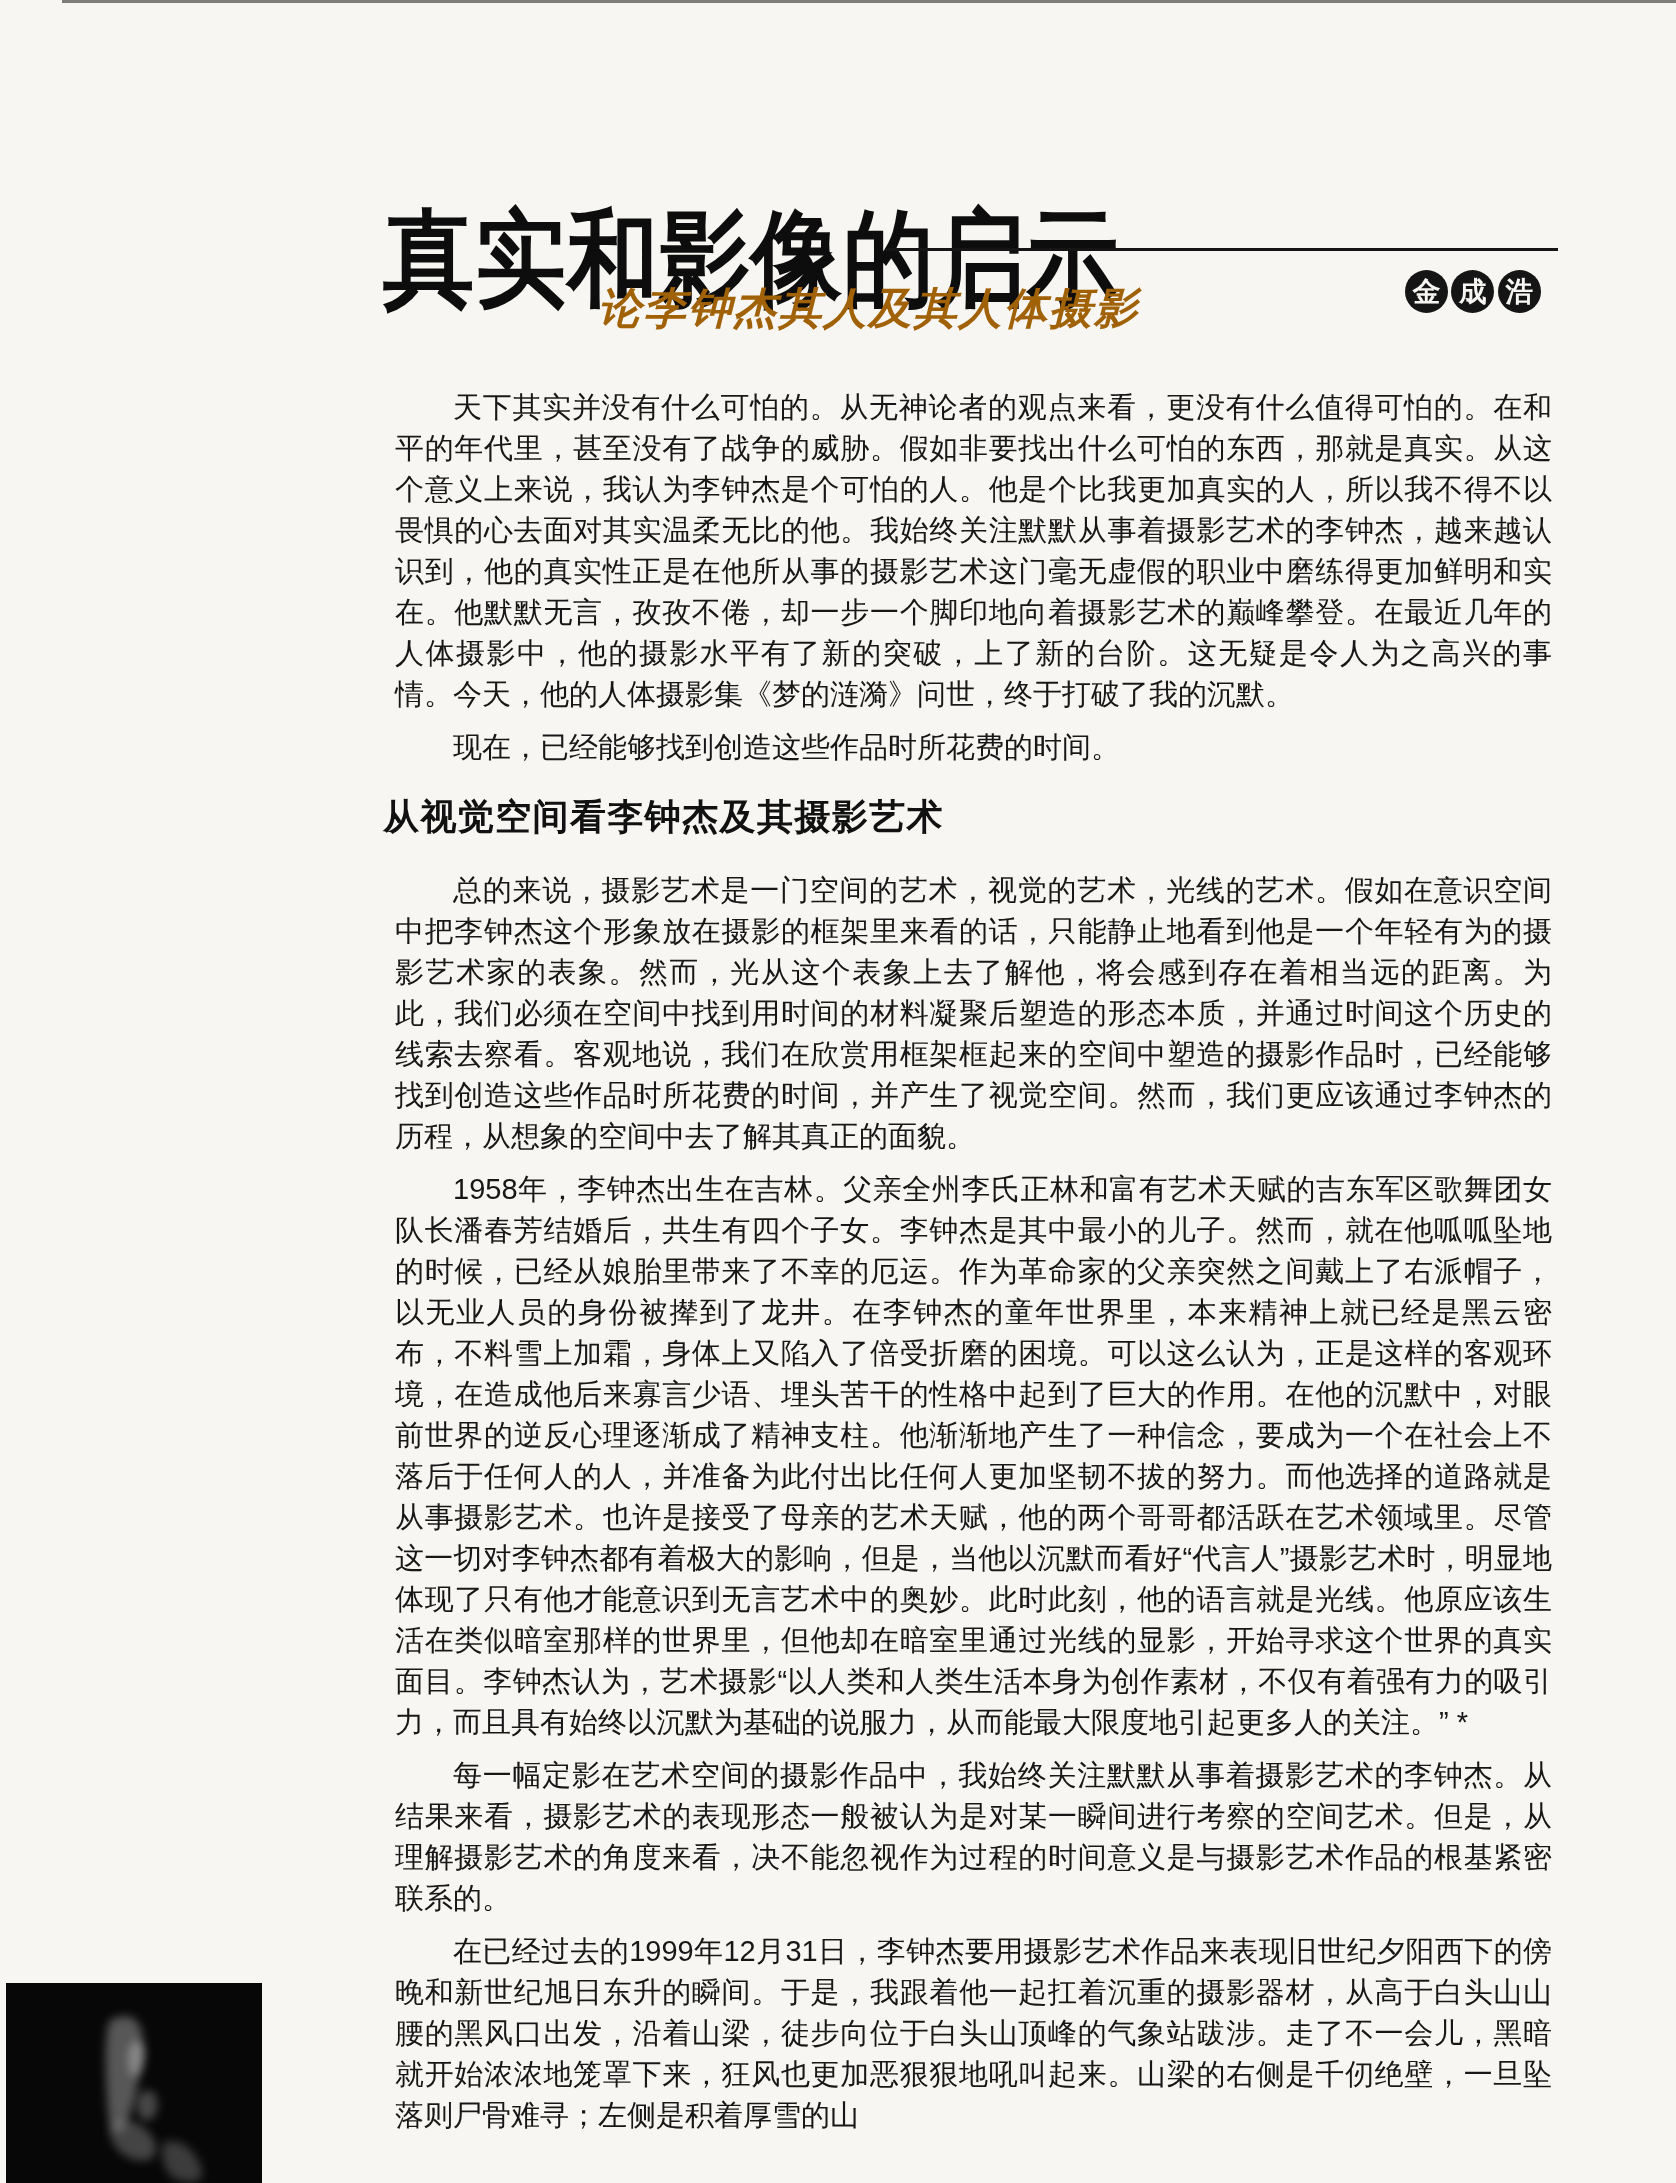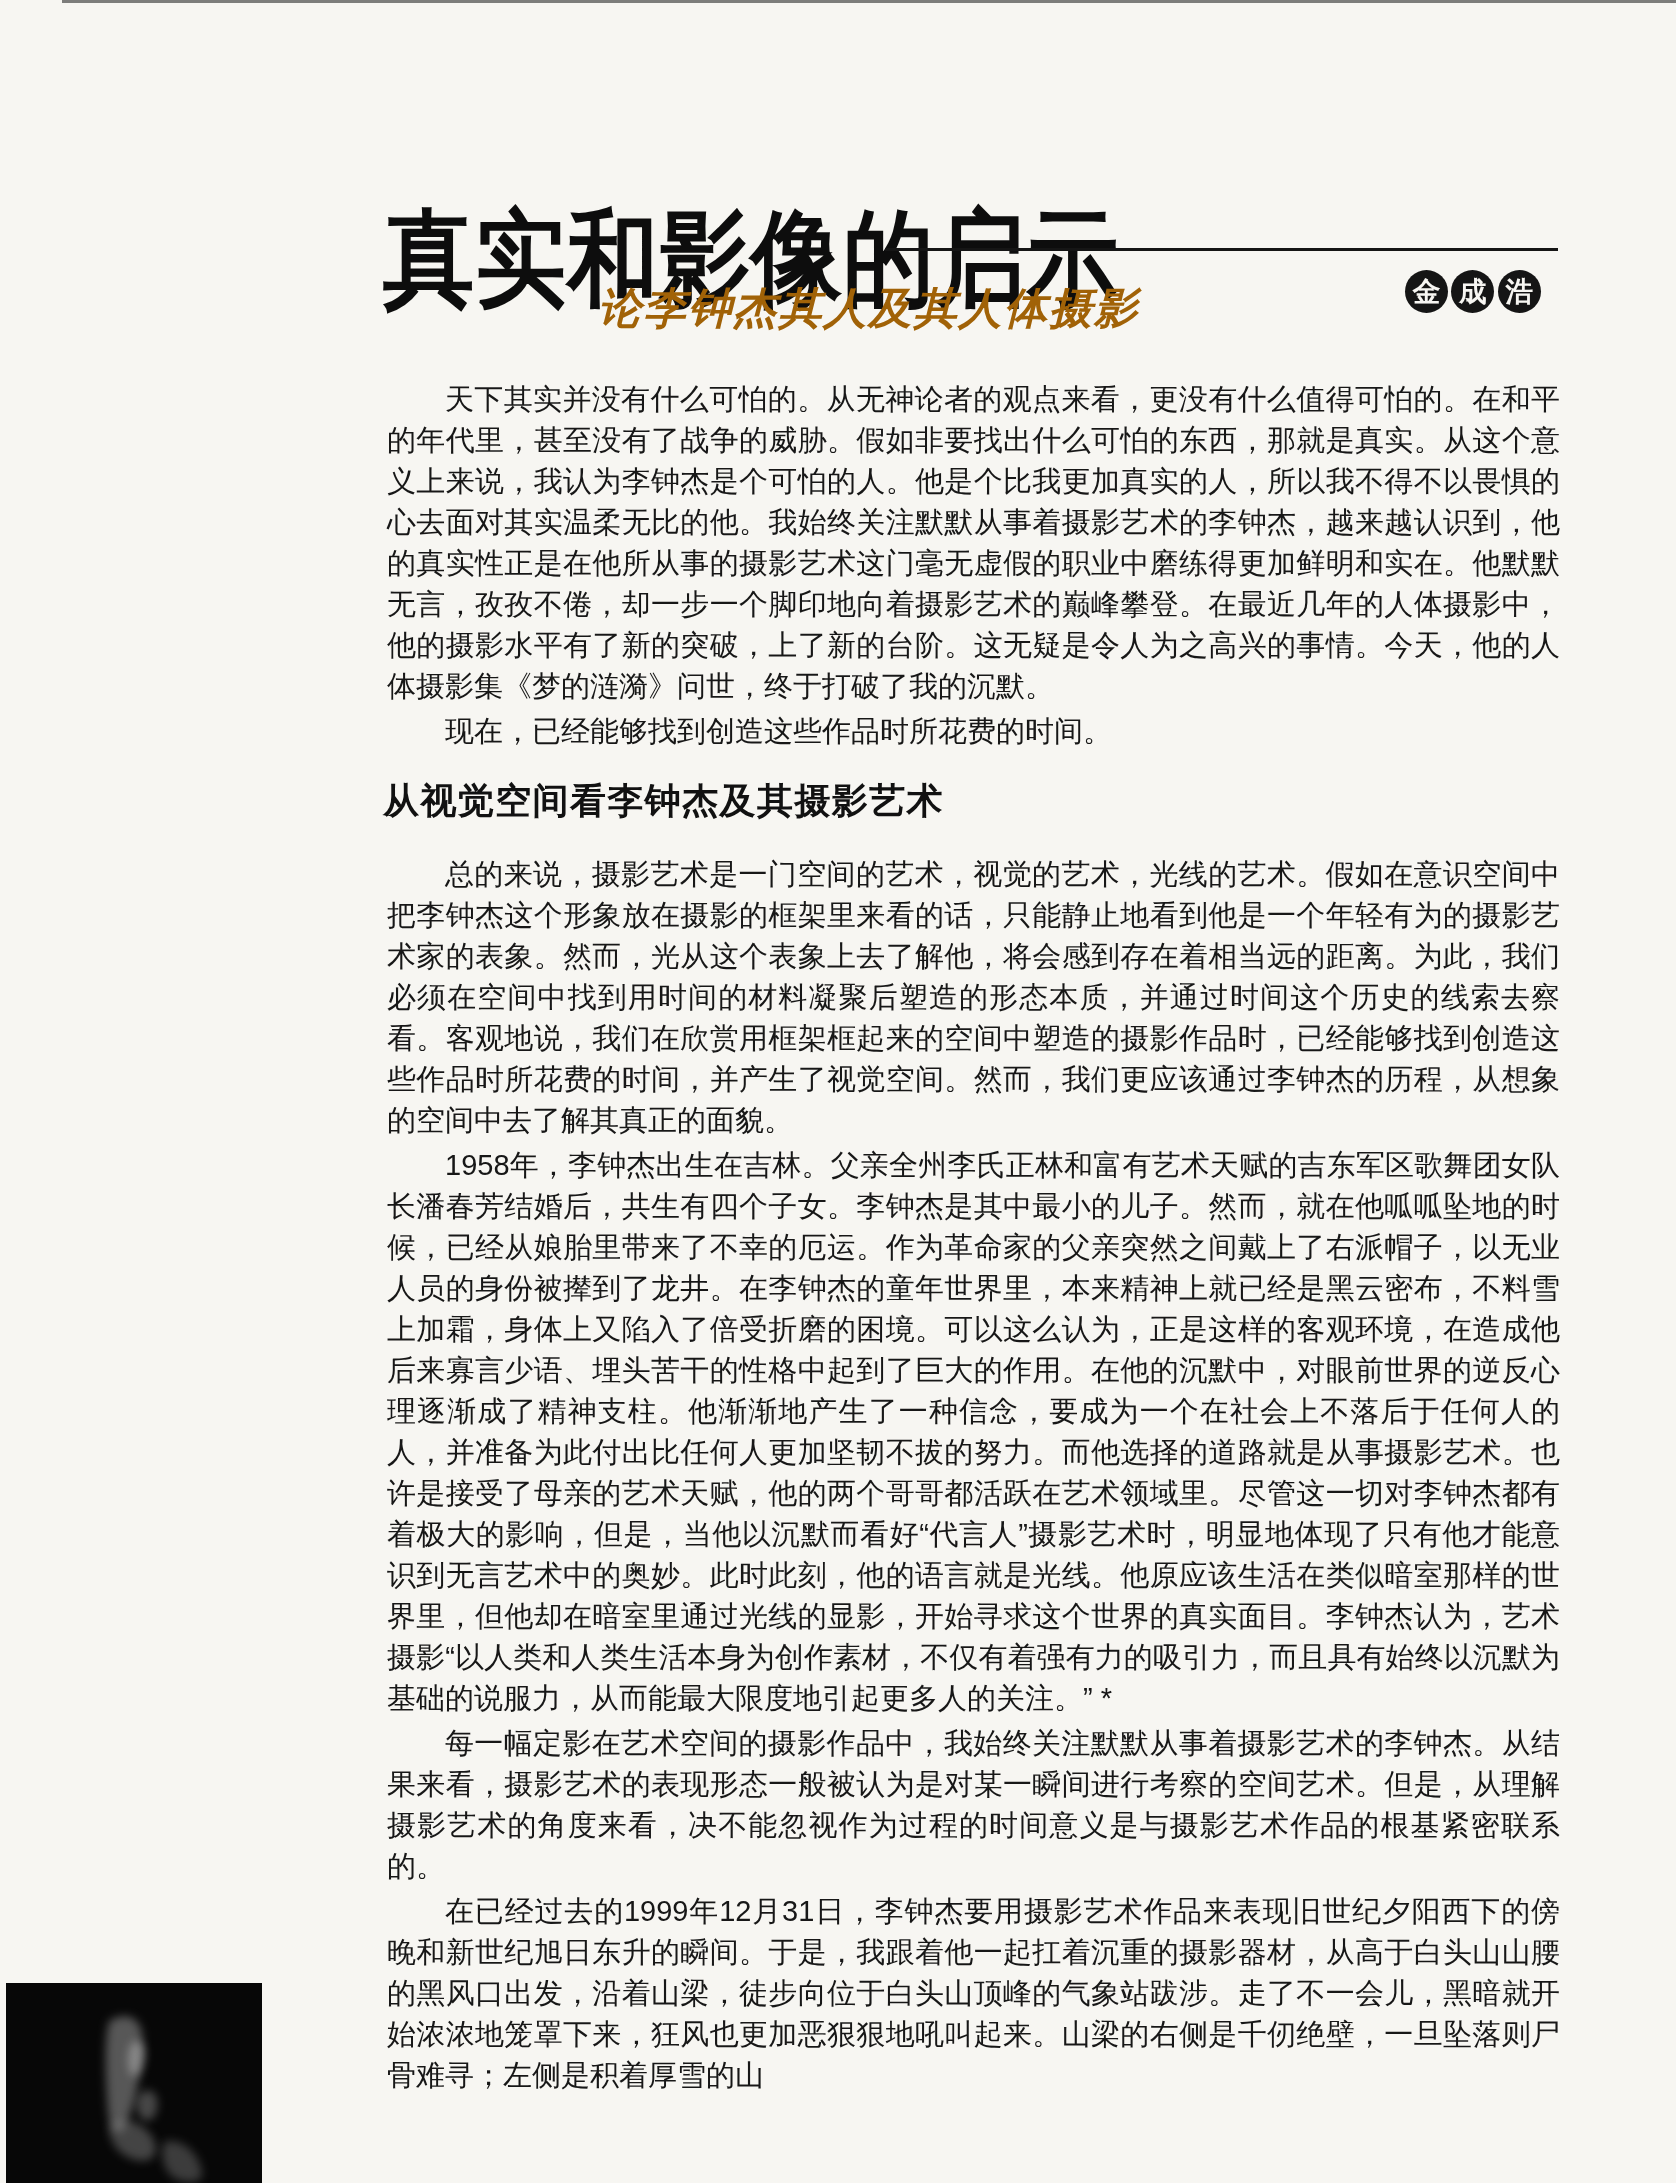--- a/index.html
+++ b/index.html
@@ -53,21 +53,21 @@
     font-family: "Liberation Sans", sans-serif;
   }
   .body-text {
     position: absolute; left: 383px; top: 375px;
     width: 1181px;
     font-size: 29px;
     line-height: 41px;
     text-align: justify;
     color: #171717;
   }
-  .body-text p { margin: 4px; text-indent: 2em; }
+  .body-text p { margin: 12px; text-indent: 2em; }
   .section-heading {
     font-size: 36px;
     font-weight: 700;
     text-align: left;
     letter-spacing: 1.4px;
     margin: 27.6px 0 33px 0;
     color: #111;
   }
   .photo {
     position: absolute; left: 5.5px; top: 1983px;

